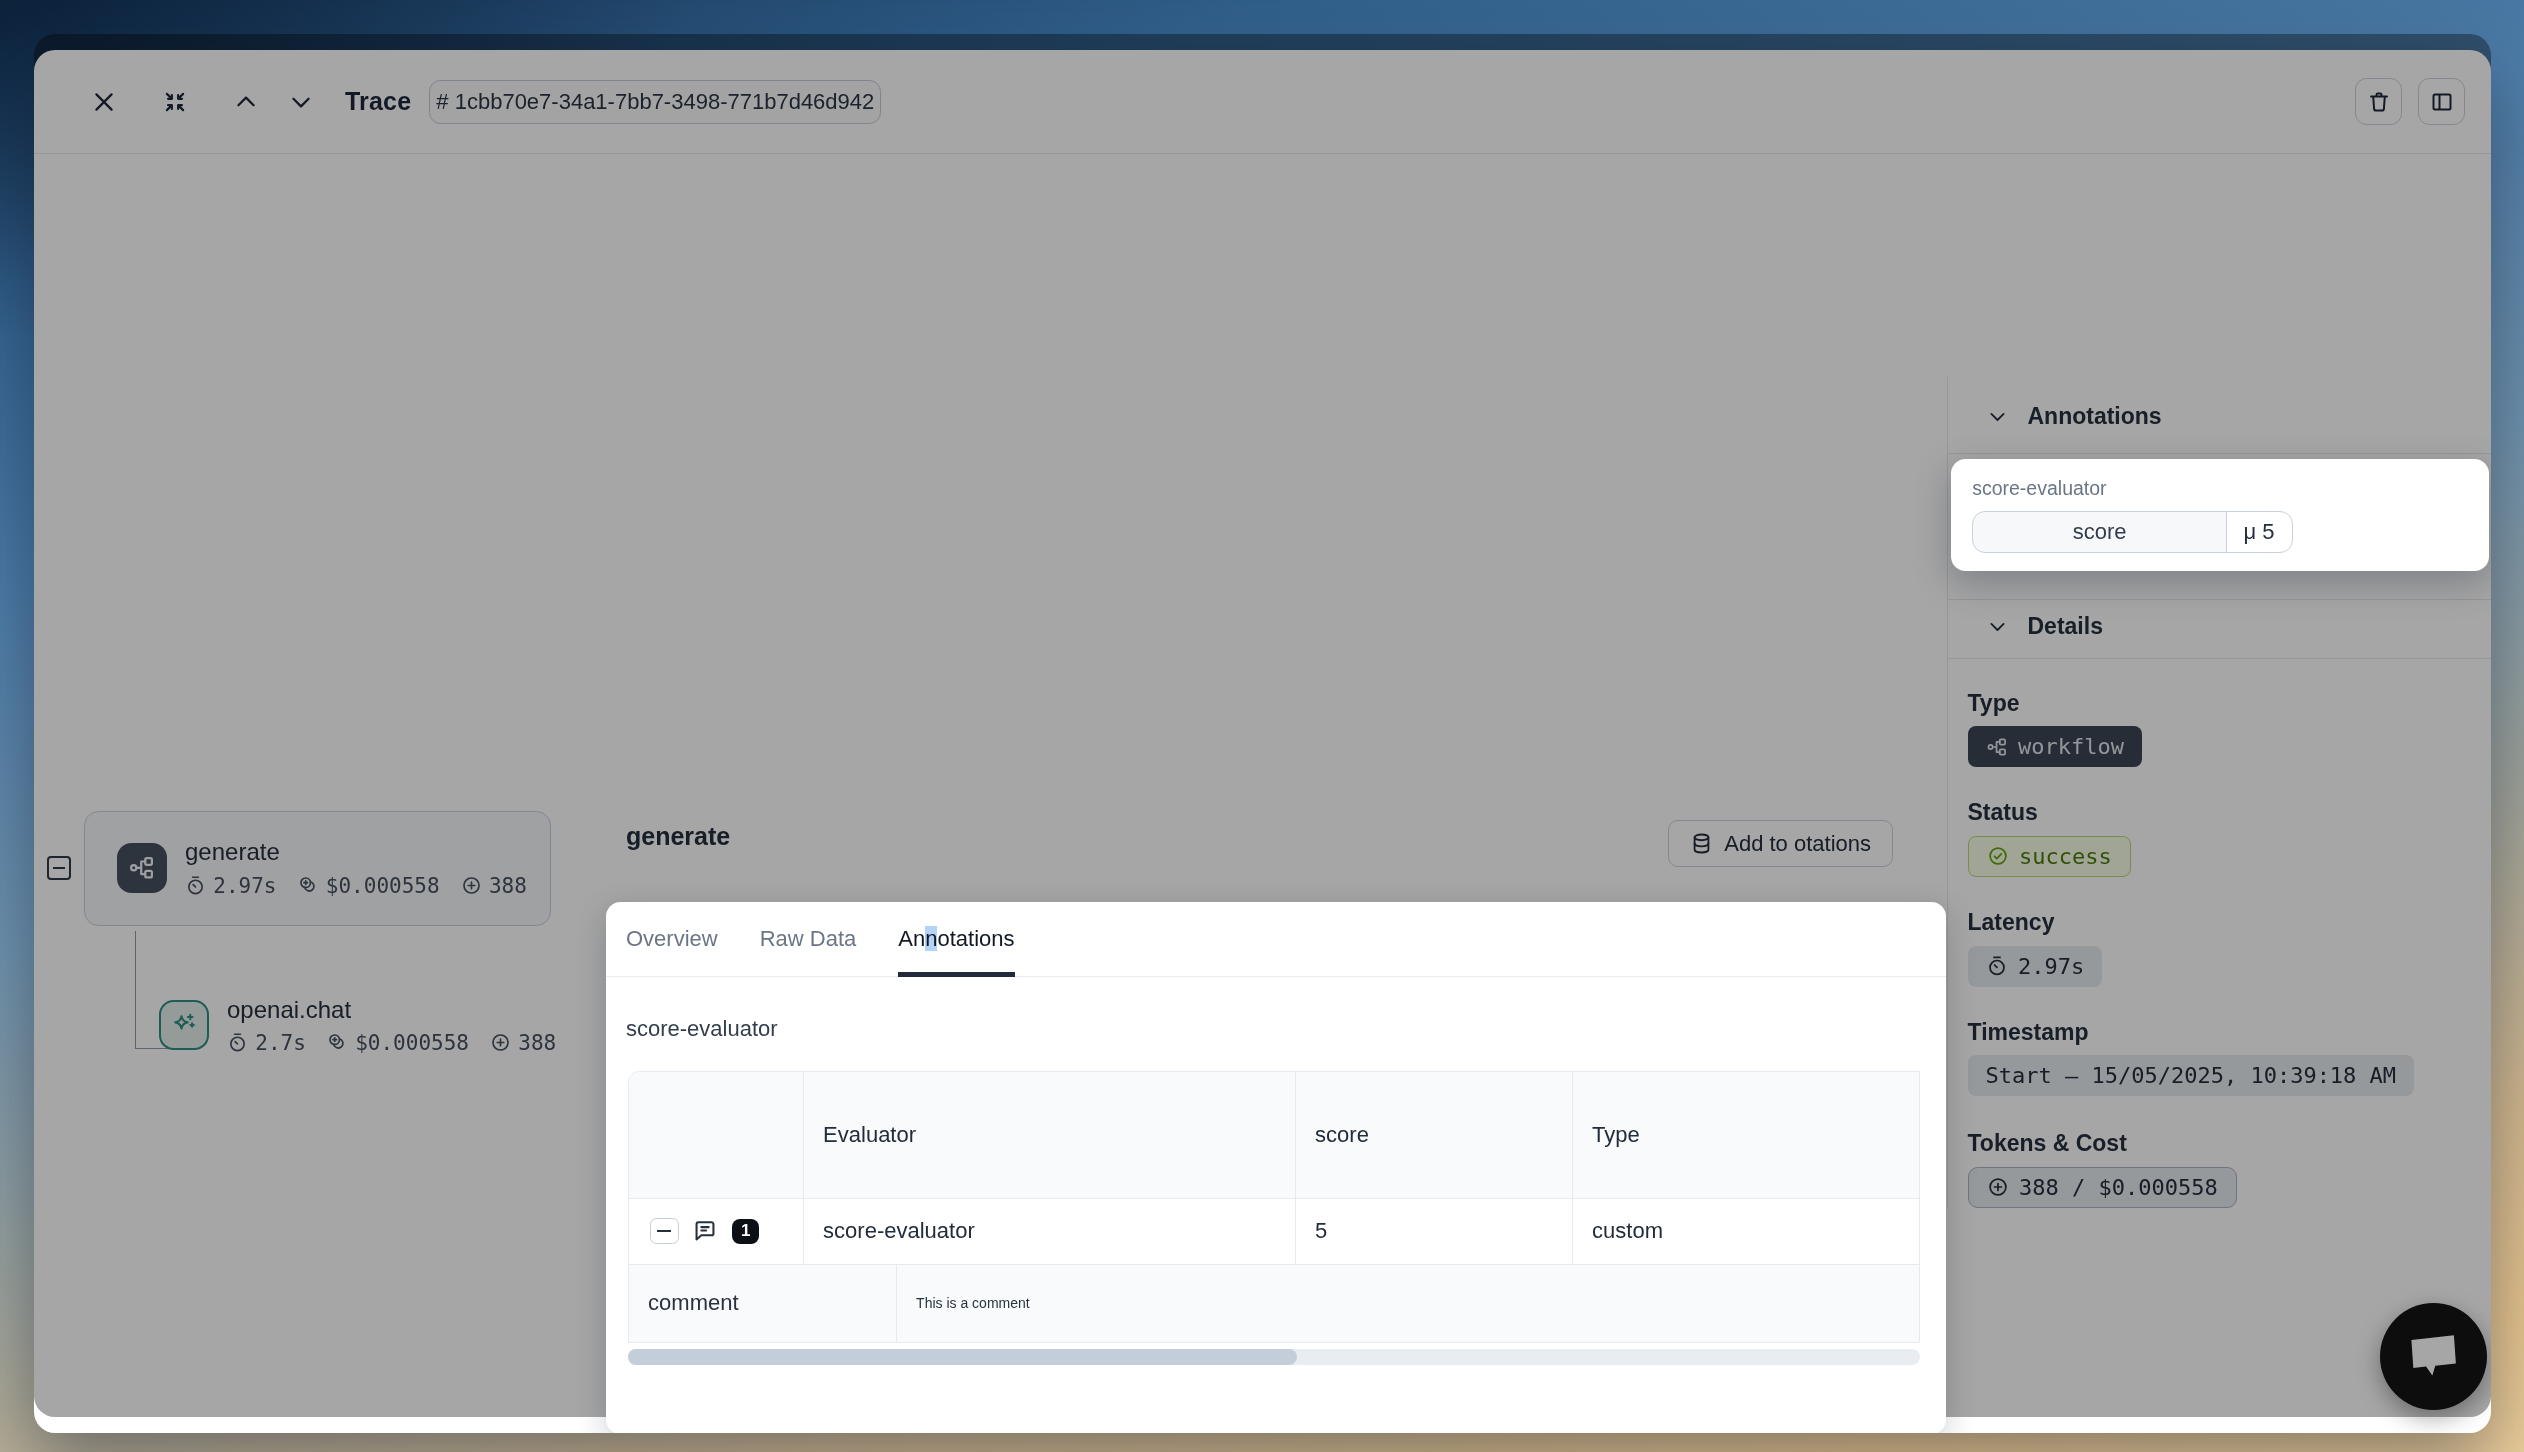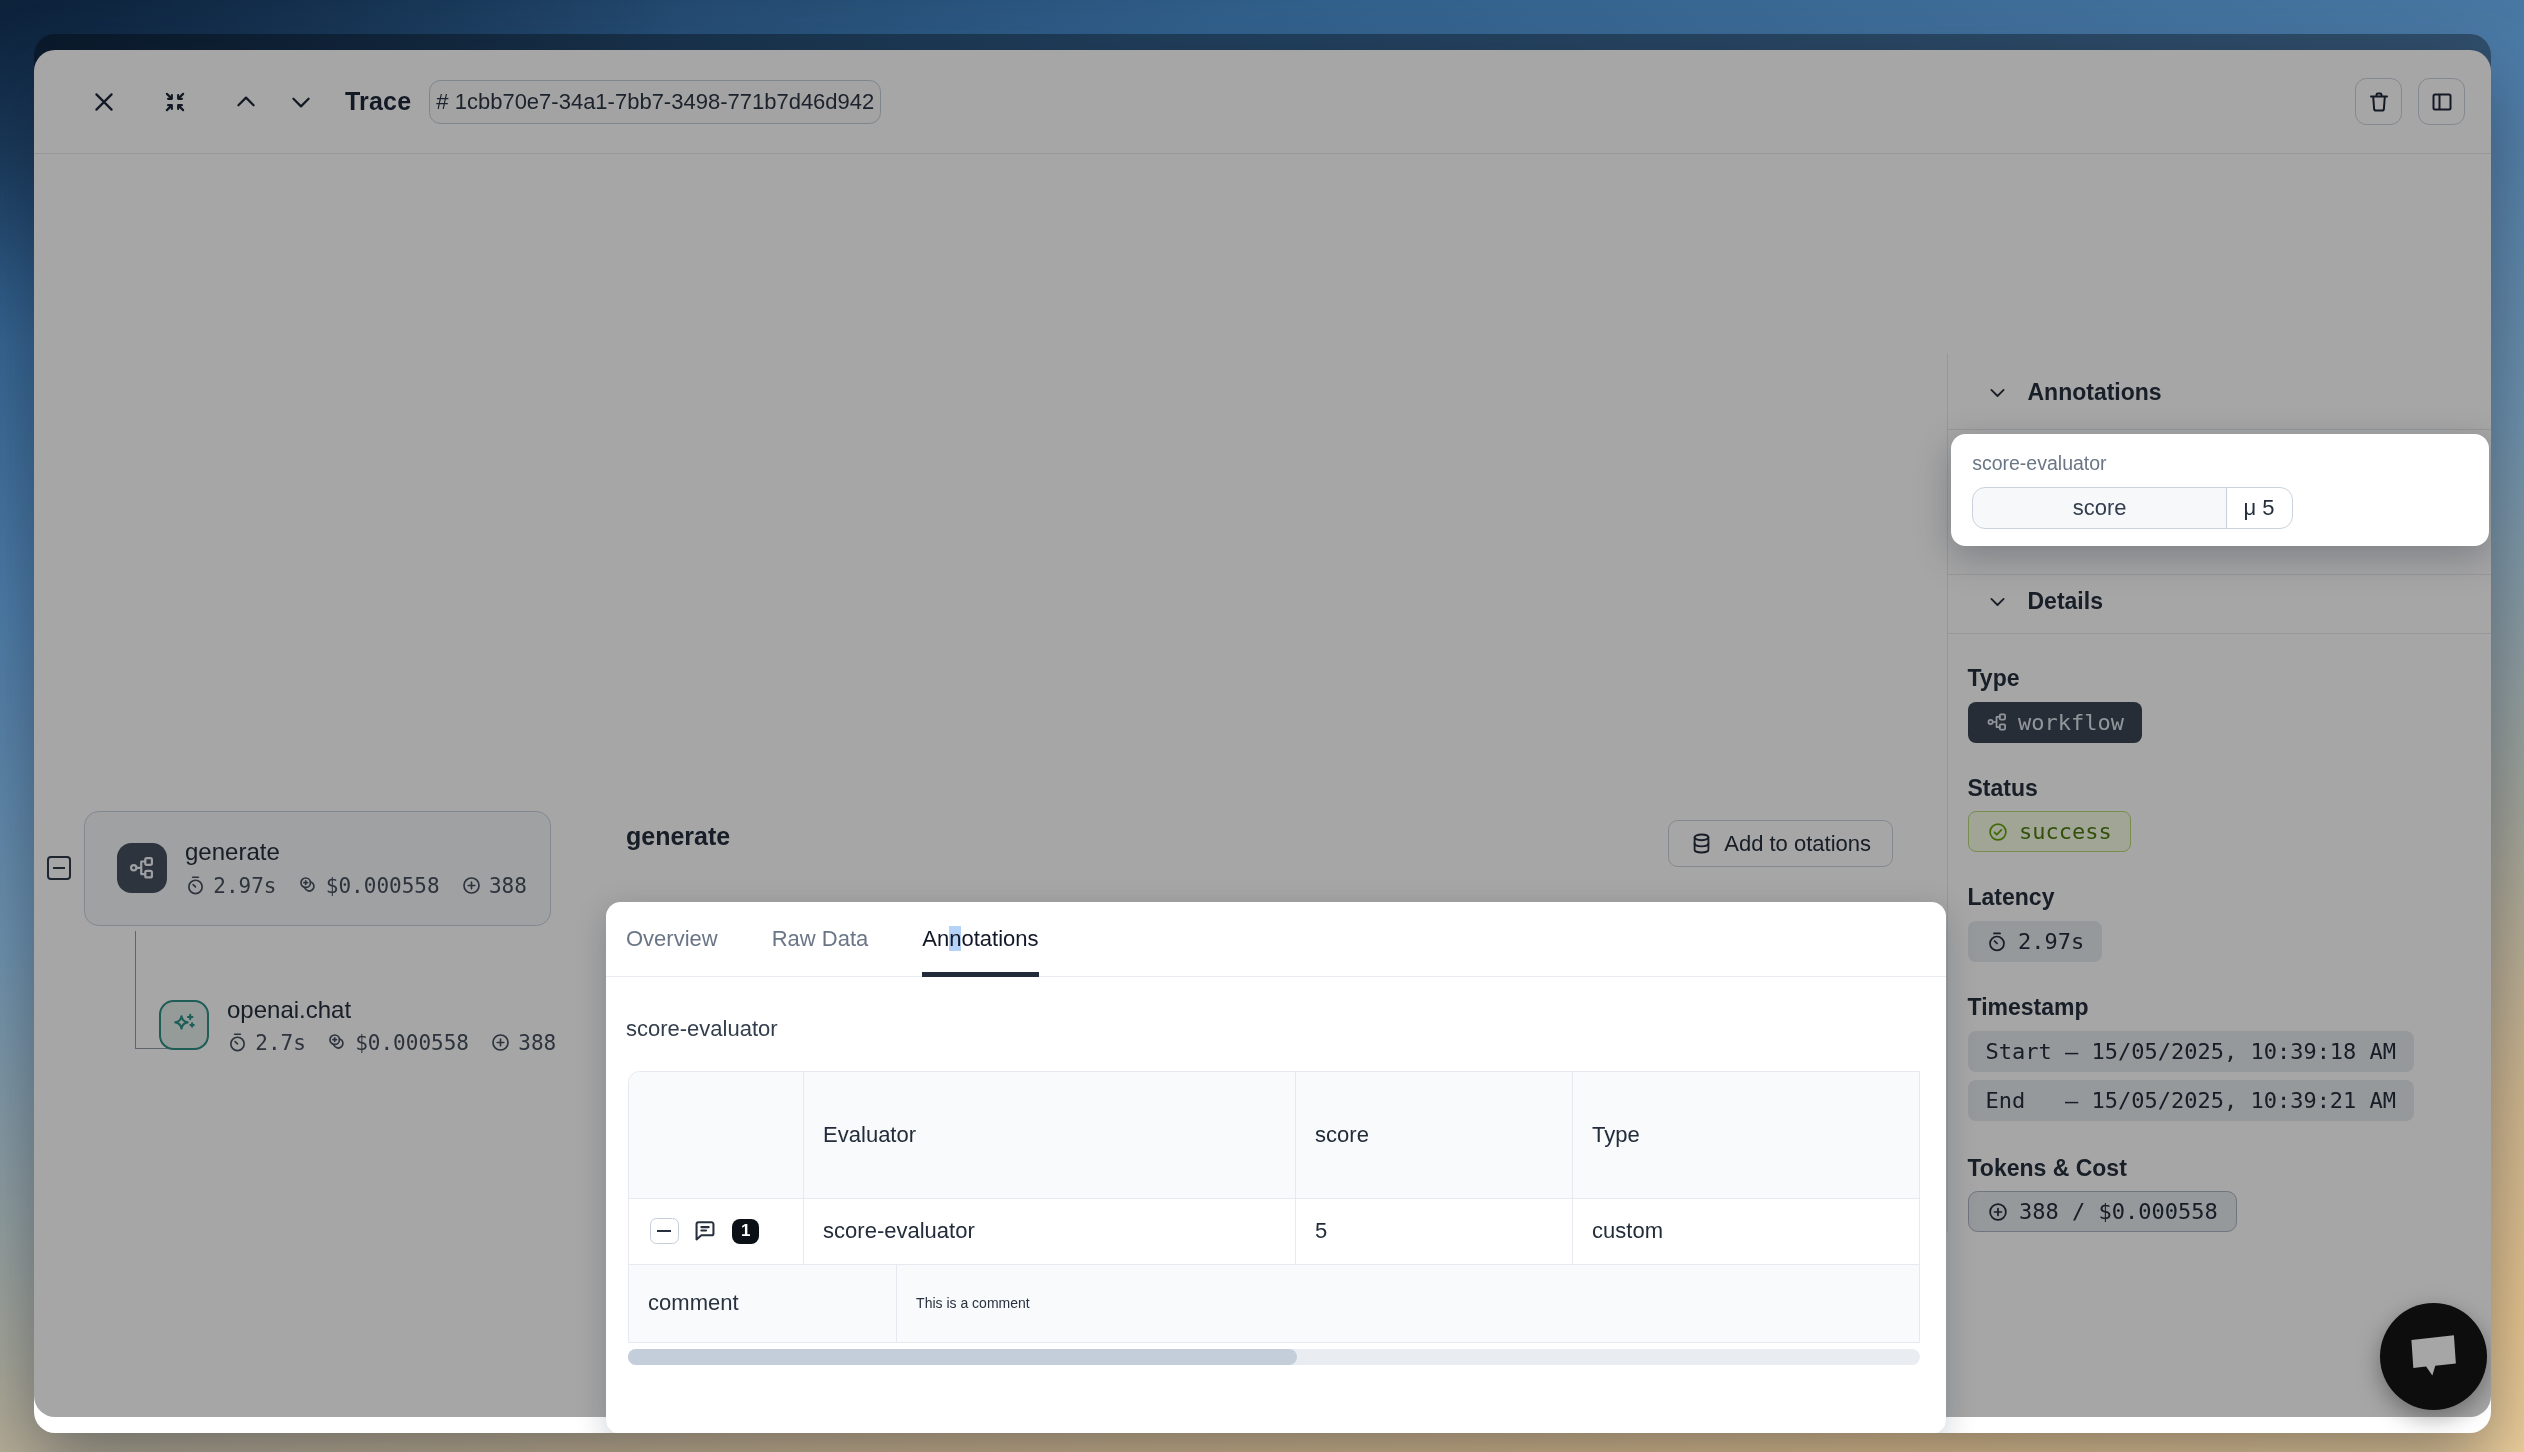--- a/index.html
+++ b/index.html
@@ -75,21 +75,21 @@
   .main-title { position: absolute; left: 28px; top: 29px; font-size: 25px; font-weight: 600; color: #242e3c; }
   .add-btn { position: absolute; right: 54px; top: 27.6px; height: 47px; padding: 0 21px;
              display: inline-flex; align-items: center; gap: 11.4px; background: #fff;
              border: 1.6px solid #c9d2dd; border-radius: 9.7px; font-size: 22px; color: #242e3c;
              font-family: "Liberation Sans", sans-serif; cursor: pointer; }
   .add-btn svg { width: 23px; height: 23px; }
 
   .spot-panel { position: absolute; left: 8px; top: 109px; width: 1340px; height: 532px;
                 background: #fff; border-radius: 14.6px; z-index: 50;
                 box-shadow: 0 9.7px 32px rgba(10,20,40,0.20); }
-  .tabs { position: relative; display: flex; align-items: center; gap: 54px; height: 75px;
+  .tabs { position: relative; display: flex; align-items: center; gap: 42px; height: 75px;
           padding: 0 20px; border-bottom: 1.6px solid #e8ebf0; }
   .tab { position: relative; height: 100%; display: inline-flex; align-items: center;
          font-size: 22px; color: #6a7686; background: none; border: none; cursor: pointer;
          font-family: "Liberation Sans", sans-serif; }
   .tab.active { color: #111826; }
   .tab.active .underline { position: absolute; left: 0; right: 0; bottom: -1.6px; height: 4.9px;
                            background: #212b3a; }
   .tab .selhl { background: #b5d3f8; }
   .panel-body { padding: 0 0 0 20px; }
   .section-heading { margin: 39px 0 29px 0; font-size: 22px; color: #333e4d; }
@@ -426,21 +426,20 @@
                 <circle cx="12" cy="13.6" r="7.6"></circle>
                 <path d="M12 13.6L9.3 10.9"></path>
               </svg>
             <span>2.97s</span>
           </span>
           <div class="f-gap"></div>
 
           <div class="f-label">Timestamp</div>
           <div class="ts-stack">
             <span class="badge gray">Start — 15/05/2025, 10:39:18 AM</span><br>
-            <span class="badge gray">End   — 15/05/2025, 10:39:21 AM</span>
           </div>
           <div class="f-gap" style="height:26px;"></div>
 
           <div class="f-label">Tokens &amp; Cost</div>
           <span class="badge outlined">
             <svg viewBox="0 0 24 24" fill="none" stroke="currentColor" stroke-width="1.9" stroke-linecap="round">
                 <circle cx="12" cy="12" r="8.6"></circle>
                 <path d="M12 8.2v7.6M8.2 12h7.6"></path>
               </svg>
             <span>388 / $0.000558</span>

